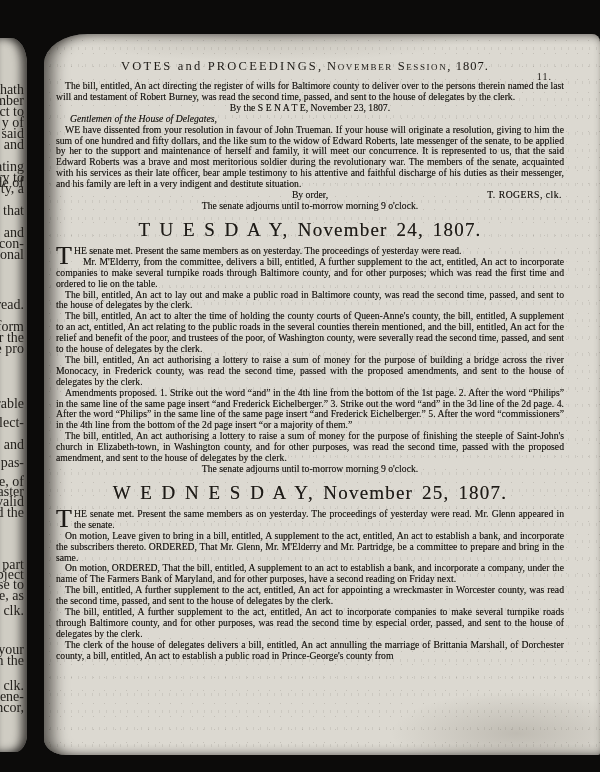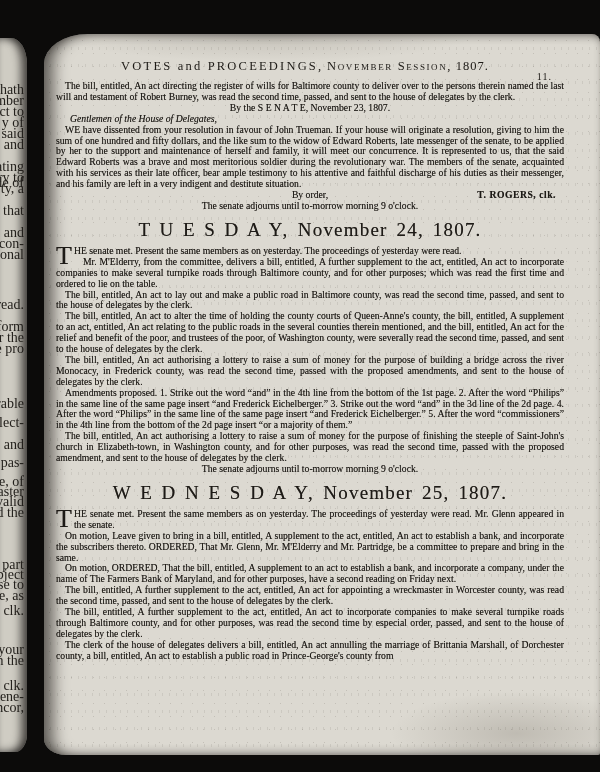--- a/index.html
+++ b/index.html
@@ -39,21 +39,21 @@
   .mast-caps{letter-spacing:2.2px;}
   .mast-session{font-variant:small-caps;letter-spacing:1.6px;}
   .mast-year{letter-spacing:1px;}
   #page-number{position:absolute;right:-6px;top:12px;font-size:10px;letter-spacing:1px;}
 
   .para{margin:0;font-size:9.7px;line-height:10.9px;text-align:justify;text-shadow:0 0 .5px rgba(20,16,12,.55);}
   .para.indent{text-indent:9px;}
   .para.center{text-align:center;text-indent:0;}
   .para.italic{font-style:italic;text-indent:14px;text-align:left;}
   .para.split{position:relative;text-align:center;}
-  .split-right{position:absolute;right:8px;top:0;letter-spacing:.5px;font-weight:bold;}
+  .split-right{position:absolute;right:2px;top:0;letter-spacing:.5px;}
   .dropcap{float:left;font-size:26px;line-height:20px;height:21px;margin:0 2px 0 0;}
 
   .day-header{text-align:center;font-size:19px;margin:7px 0 5px;white-space:nowrap;text-shadow:0 0 .5px rgba(20,16,12,.5);}
   .day-name{letter-spacing:2.5px;margin-right:8px;}
   .day-date{letter-spacing:1.2px;word-spacing:3px;}
 </style>
 </head>
 <body>
 
 <div id="scan">

